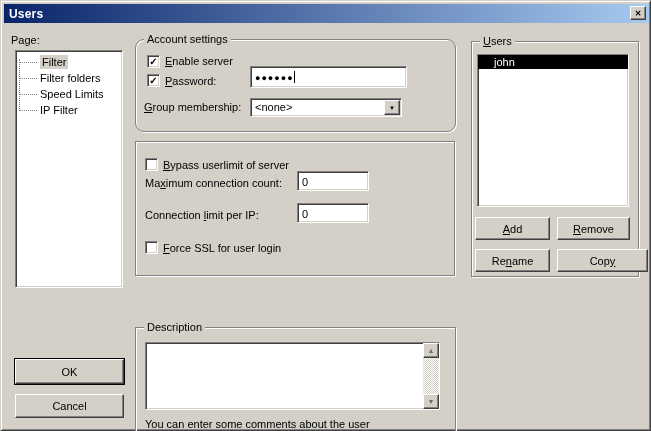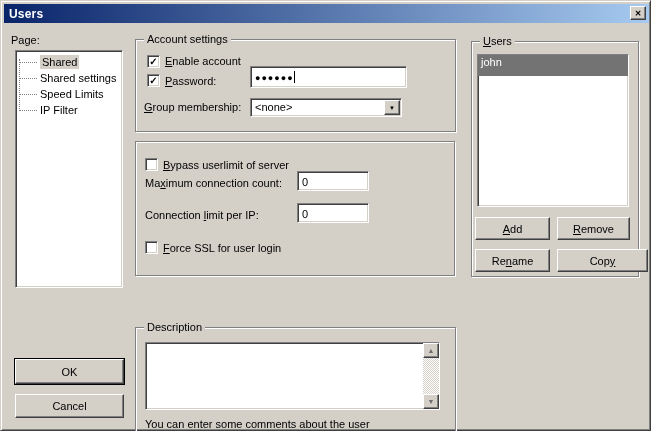--- a/index.html
+++ b/index.html
@@ -85,22 +85,22 @@
     content: ""; position: absolute; left: 3px; top: 5px; height: 52px;
     border-left: 1px dotted #808080;
   }
   .tree-item { position: relative; height: 16px; line-height: 16px; padding-left: 24px; white-space: nowrap; }
   .tree-item::before {
     content: ""; position: absolute; left: 3px; top: 8px; width: 18px;
     border-top: 1px dotted #808080;
   }
   .tree-item .sel { background: #d4d0c8; padding: 1px 2px; }
   .list-row-selected {
-    height: 21px; line-height: 14px; background: #737373; color: #fff;
-    padding-left: 3px; white-space: nowrap;
+    height: 14px; line-height: 14px; background: #000000; color: #fff;
+    padding-left: 16px; white-space: nowrap;
   }
   .scrollbar {
     position: absolute; right: 0; top: 0; bottom: 0; width: 16px;
     background-color: #d4d0c8;
     background-image: conic-gradient(#ffffff 25%, #d4d0c8 0 50%, #ffffff 0 75%, #d4d0c8 0);
     background-size: 2px 2px;
   }
   .scroll-btn {
     position: absolute; left: 0; width: 16px; height: 15px;
     background: #d4d0c8;
@@ -119,34 +119,34 @@
     <span class="title-text">Users</span>
     <div class="close-btn">
       <span>✕</span>
     </div>
   </div>
 
   <div class="label" style="left:10px; top:33px;">Page:</div>
 
   <div class="sunken tree abs" style="left:14px; top:49px; width:108px; height:238px;">
     <div class="tree-inner">
-      <div class="tree-item"><span class="sel">Shared</span></div>
-      <div class="tree-item"><span>Shared settings</span></div>
+      <div class="tree-item"><span class="sel">Filter</span></div>
+      <div class="tree-item"><span>Filter folders</span></div>
       <div class="tree-item"><span>Speed Limits</span></div>
       <div class="tree-item"><span>IP Filter</span></div>
     </div>
   </div>
 
-  <div class="grp" style="left:134px; top:38px; width:321px; height:93px;">
+  <div class="grp" style="left:134px; top:38px; width:321px; height:93px;border-radius:9px;">
     <div class="grp-title">Account settings</div>
 
     <div class="checkbox" style="left:11px; top:15px;">
       <span>✓</span>
     </div>
-    <div class="label" style="left:29px; top:15px;"><span></span><span class="u">E</span><span>nable account</span></div>
+    <div class="label" style="left:29px; top:15px;"><span></span><span class="u">E</span><span>nable server</span></div>
 
     <div class="checkbox" style="left:11px; top:34px;">
       <span>✓</span>
     </div>
     <div class="label" style="left:29px; top:35px;"><span></span><span class="u">P</span><span>assword:</span></div>
 
     <div class="sunken field abs" style="left:114px; top:26px; width:157px; height:22px;">
       <span class="pwd-dots">●●●●●●</span><span class="caret"></span>
     </div>
 

